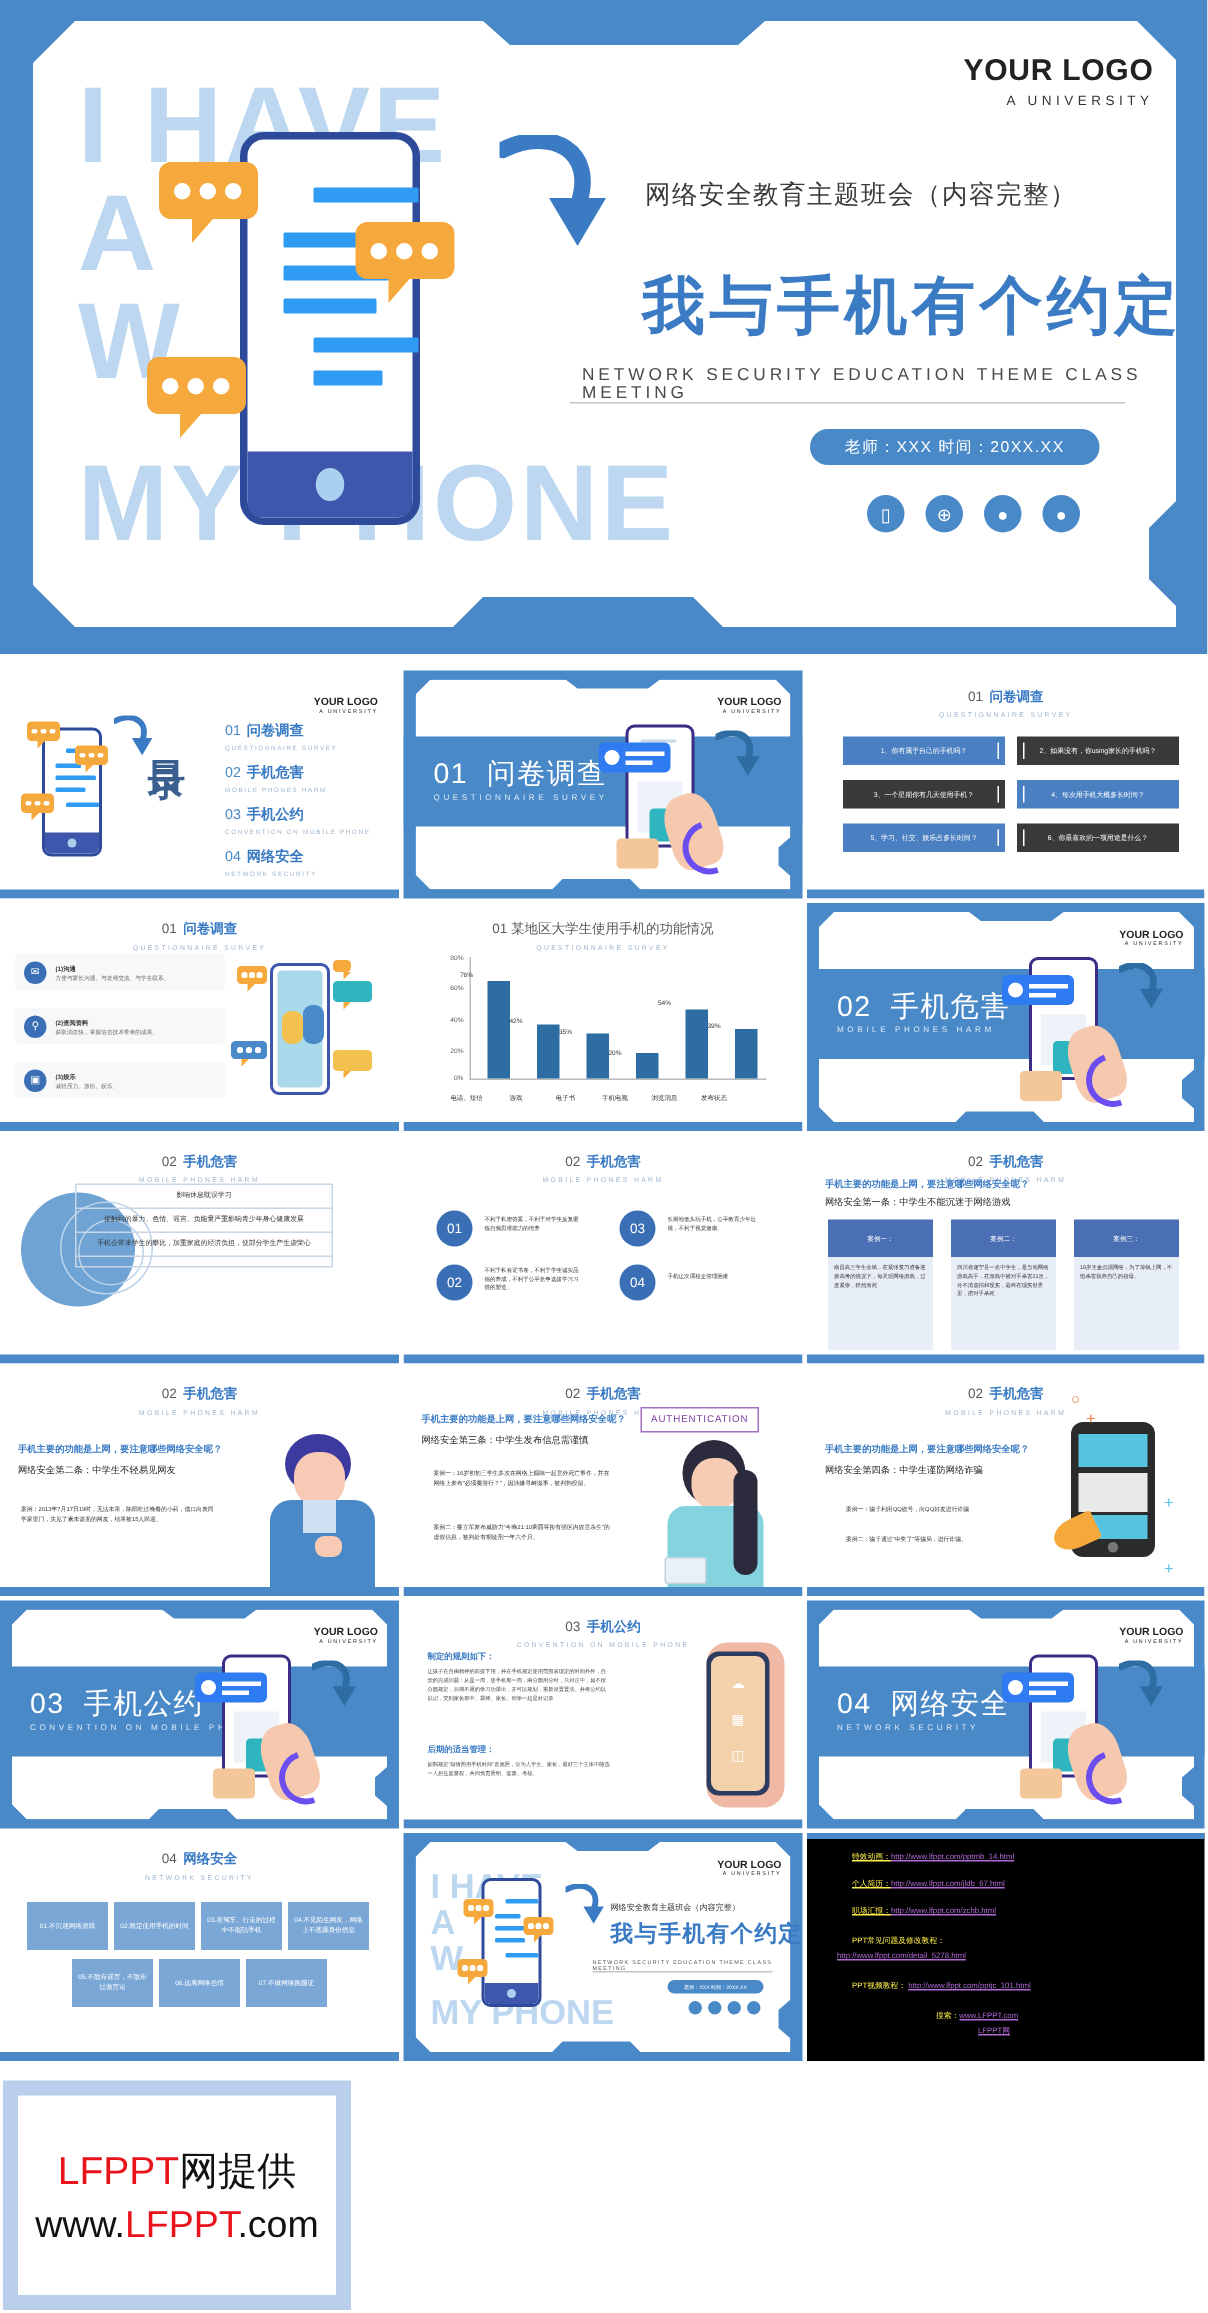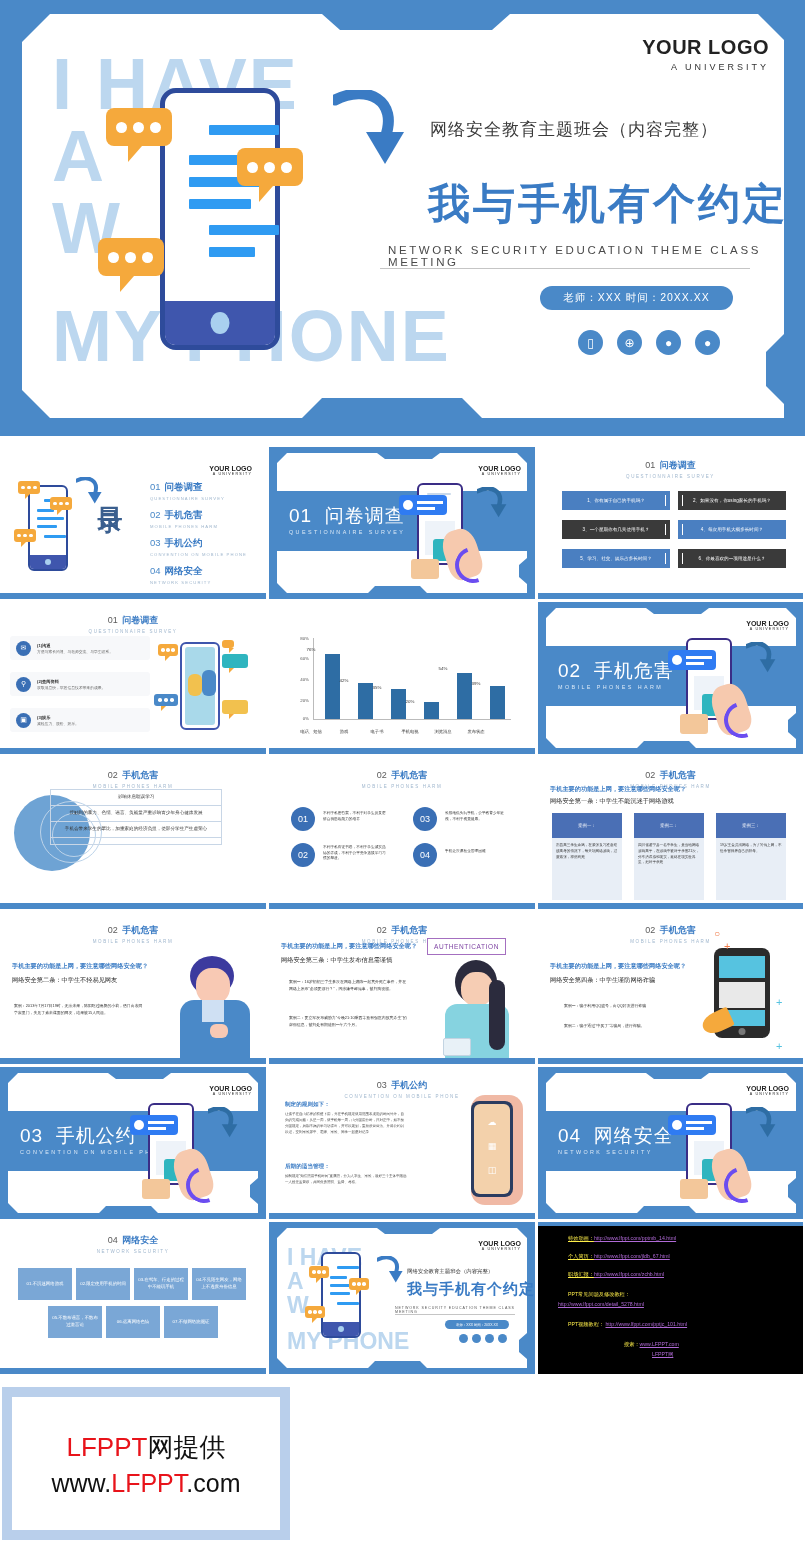--- a/index.html
+++ b/index.html
@@ -138,21 +138,21 @@
   
   .linkpanel { background:#000; }
   .lp { position:absolute; font-size:5.2px; line-height:1.7; }
   .lp .cn { color:#ffef4a; text-decoration:underline; }
   .lp .cn2 { color:#ffef4a; }
   .lp a { color:#b06ad6; text-decoration:underline; }
   .lp .srch { color:#ffef4a; }
 
   
   .banner-wrap { position:absolute; left:0; top:1385px; width:805px; height:157px; background:#fff; }
-  .banner { position:absolute; left:2px; top:2px; width:288px; height:153px; background:#b9cfeb; padding:10px; }
+  .banner { position:absolute; left:2px; top:2px; width:232px; height:153px; background:#b9cfeb; padding:10px; }
   .banner-in { width:100%; height:100%; background:#fff; display:flex; flex-direction:column; align-items:center; justify-content:center; }
   .banner-in .l1 { font-size:26px; font-weight:400; }
   .banner-in .l2 { font-size:25px; margin-top:4px; }
   .red { color:#e8131a; }
   .blk { color:#111; }
 
   
   .miniphone { position:absolute; background:#fff; border:2.2px solid #2e4b9b; border-radius:6px; }
   .mb { position:absolute; background:#f5a93c; border-radius:3px; }
   .mb:after { content:""; position:absolute; left:7px; bottom:-5px; border-left:5px solid #f5a93c; border-bottom:5px solid transparent; }
@@ -390,20 +390,24 @@
       <div class="mb" style="left:154px; top:92px; width:24px; height:12px; background:#4a89c8;">
         <div class="md" style="left:4px;"></div>
           <div class="md" style="left:10px;"></div>
           <div class="md" style="left:16px;"></div>
       </div>
       <div class="mb" style="left:222px; top:98px; width:26px; height:14px; background:#f2c14e;"></div>
       <div class="tbar"></div>
     </div>
 
     <div class="thumb">
+      <div class="thead">
+        <span class="num">01 某地区大学生使用手机的功能情况</span>
+        <div class="en">QUESTIONNAIRE SURVEY</div>
+      </div>
       <div class="chart">
         <div class="cy" style="top:0px;">80%</div>
         <div class="cy" style="top:20px;">60%</div>
         <div class="cy" style="top:41px;">40%</div>
         <div class="cy" style="top:62px;">20%</div>
         <div class="cy" style="top:80px;">0%</div>
         <div class="cplot">
           <div class="cbar" style="left:11px;  height:80.2%;"></div>
           <div class="cbar" style="left:44px;  height:44.3%;"></div>
           <div class="cbar" style="left:77px;  height:36.9%;"></div>

